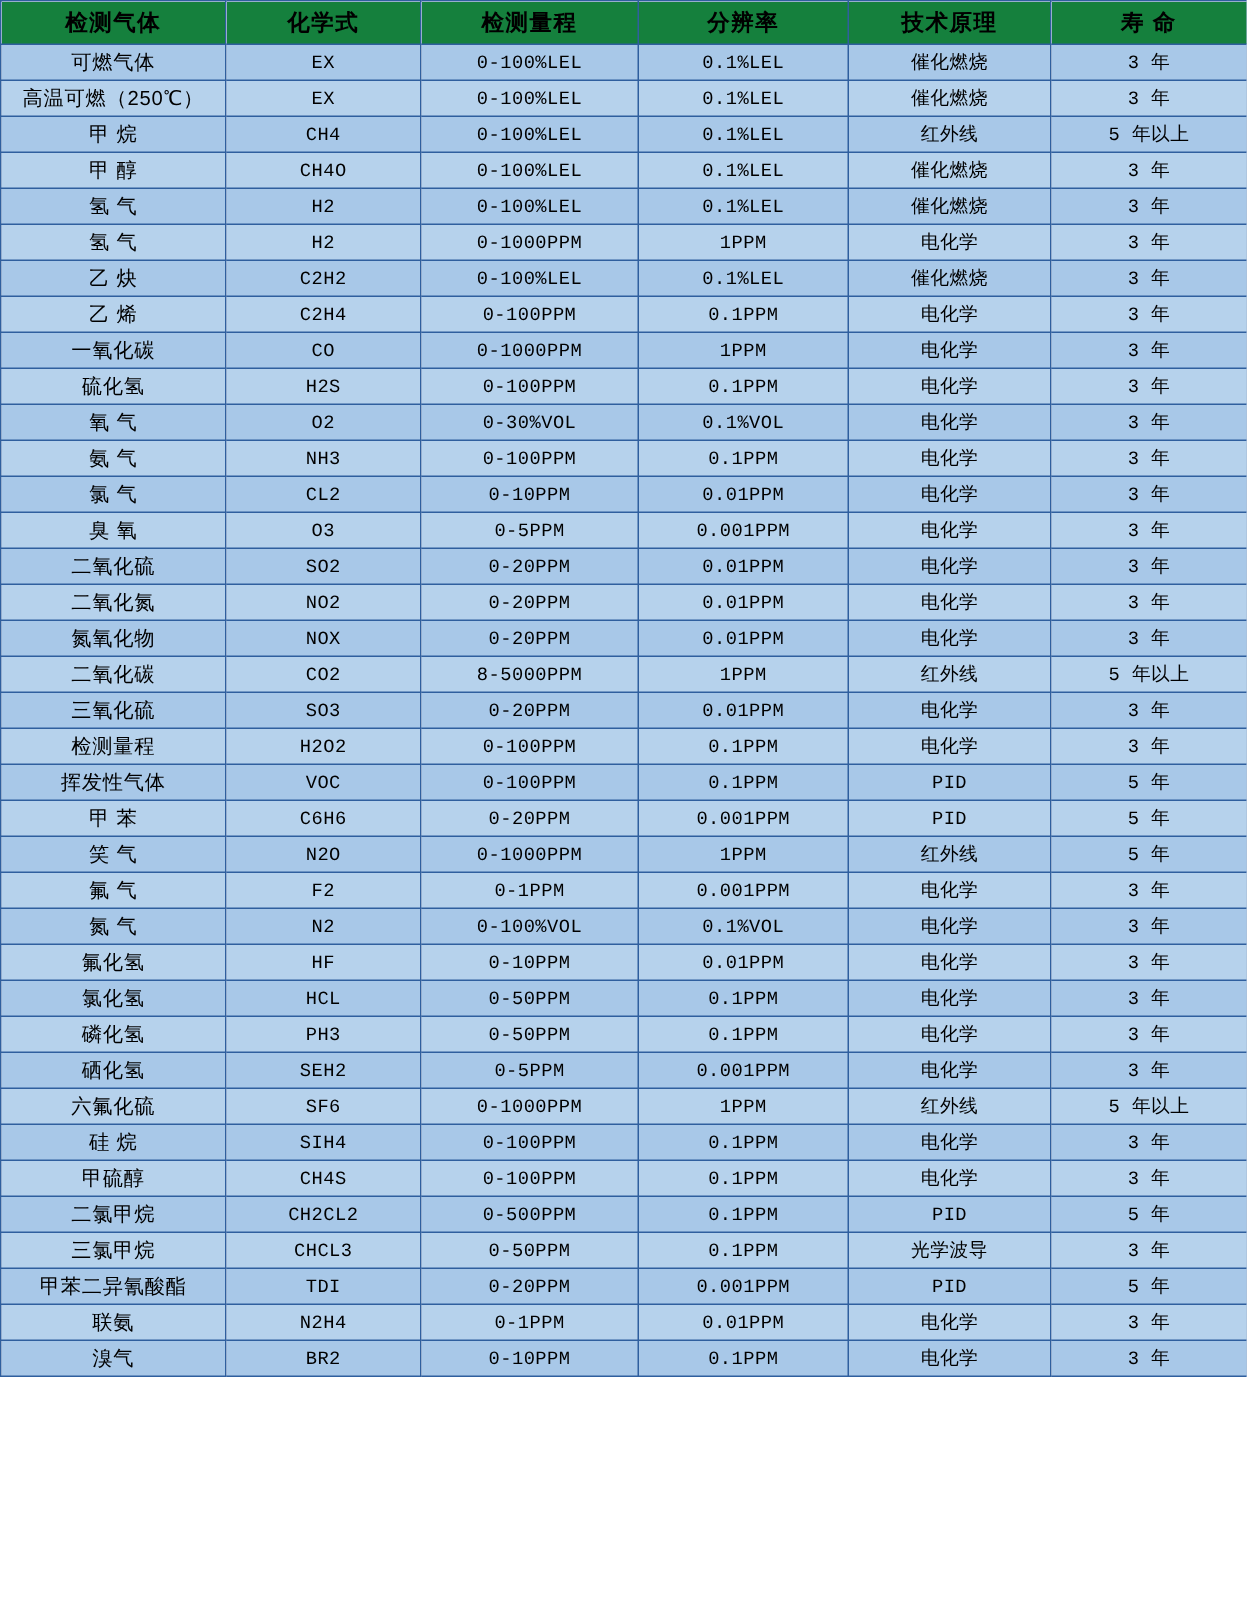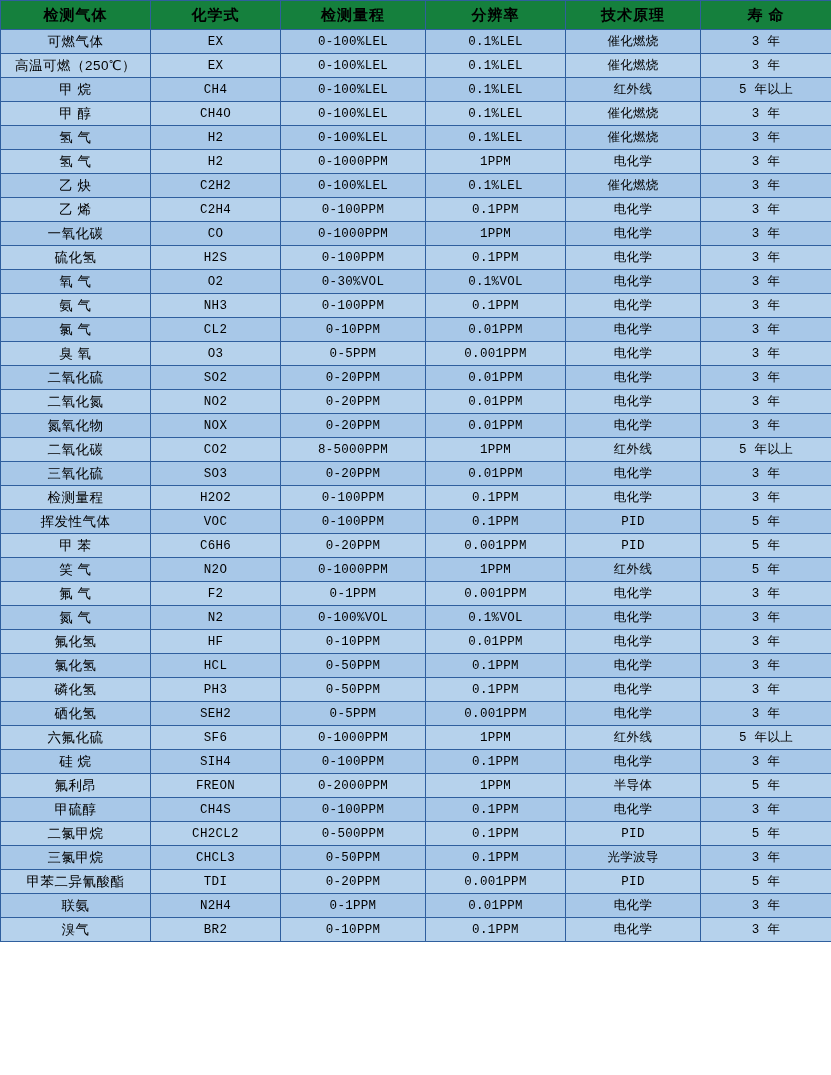--- a/index.html
+++ b/index.html
@@ -322,28 +322,20 @@
       </tr>
       <tr>
         <td class="name">硅  烷</td>
         <td class="mono">SIH4</td>
         <td class="mono">0-100PPM</td>
         <td class="mono">0.1PPM</td>
         <td class="mono">电化学</td>
         <td class="mono">3 年</td>
       </tr>
       <tr>
-        <td class="name">氟利昂</td>
-        <td class="mono">FREON</td>
-        <td class="mono">0-2000PPM</td>
-        <td class="mono">1PPM</td>
-        <td class="mono">半导体</td>
-        <td class="mono">5 年</td>
-      </tr>
-      <tr>
         <td class="name">甲硫醇</td>
         <td class="mono">CH4S</td>
         <td class="mono">0-100PPM</td>
         <td class="mono">0.1PPM</td>
         <td class="mono">电化学</td>
         <td class="mono">3 年</td>
       </tr>
       <tr>
         <td class="name">二氯甲烷</td>
         <td class="mono">CH2CL2</td>

